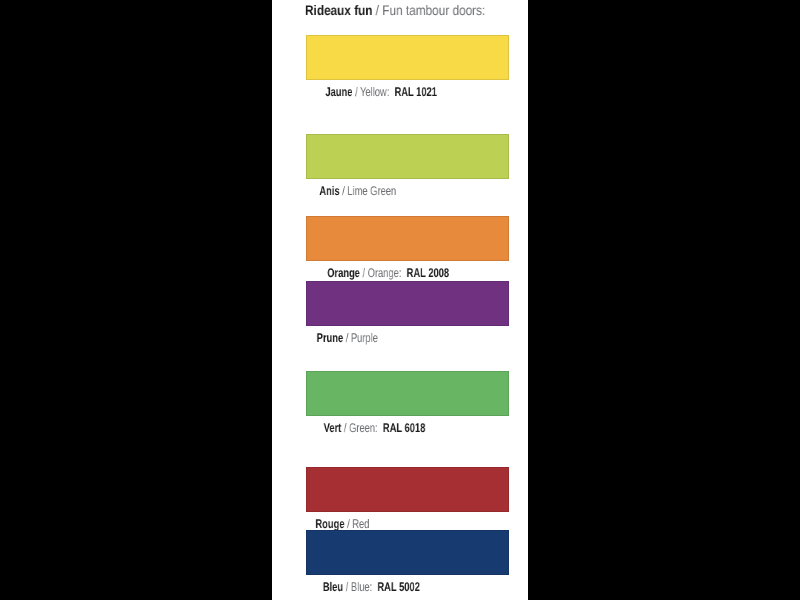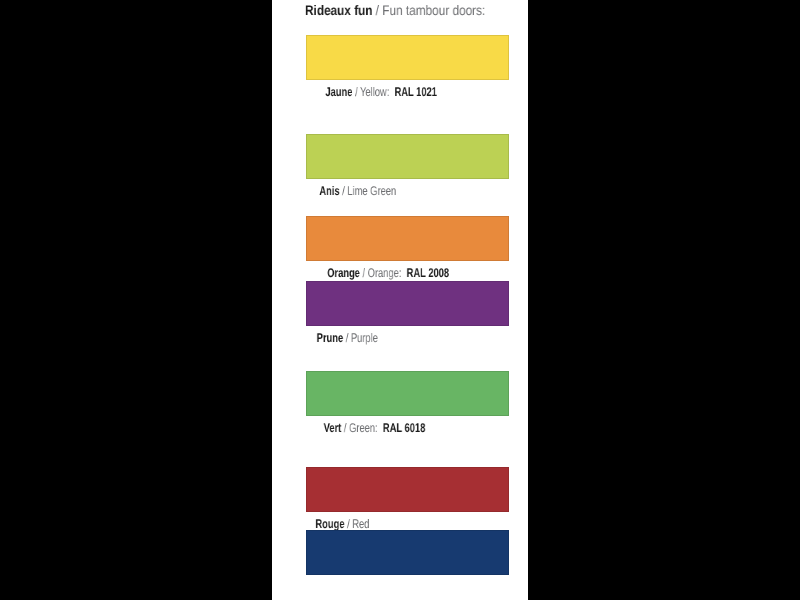--- a/index.html
+++ b/index.html
@@ -102,16 +102,17 @@
         <div class="swatch-row">
           <div class="swatch" style="background: rgb(104, 181, 100);"></div>
           <div class="caption"><span class="inner"><span class="fr">Vert</span><span class="sep"> / </span><span class="en">Green:</span><span class="ral">RAL 6018</span></span></div>
         </div>
         <div class="swatch-row">
           <div class="swatch" style="background: rgb(166, 47, 51);"></div>
           <div class="caption"><span class="inner"><span class="fr">Rouge</span><span class="sep"> / </span><span class="en">Red</span></span></div>
         </div>
         <div class="swatch-row">
           <div class="swatch" style="background: rgb(23, 58, 112);"></div>
+          <div class="caption"><span class="inner"><span class="fr">Bleu</span><span class="sep"> / </span><span class="en">Blue:</span><span class="ral">RAL 5002</span></span></div>
         </div>
       </div>
   </div>
 </div>
 
 </body></html>

